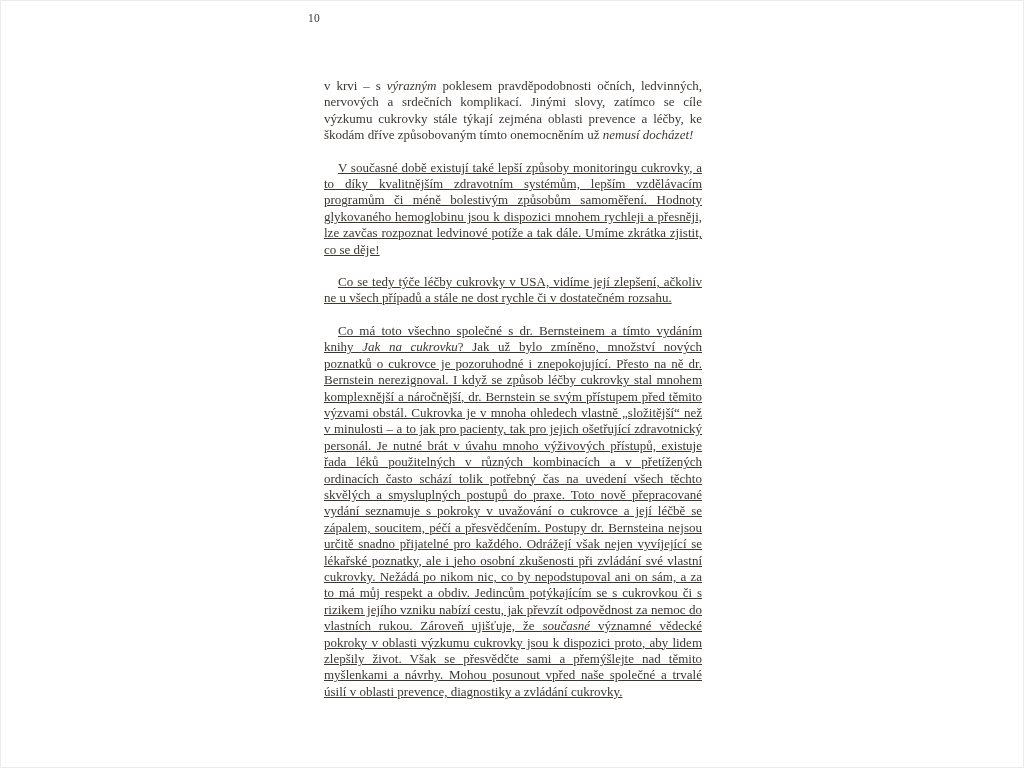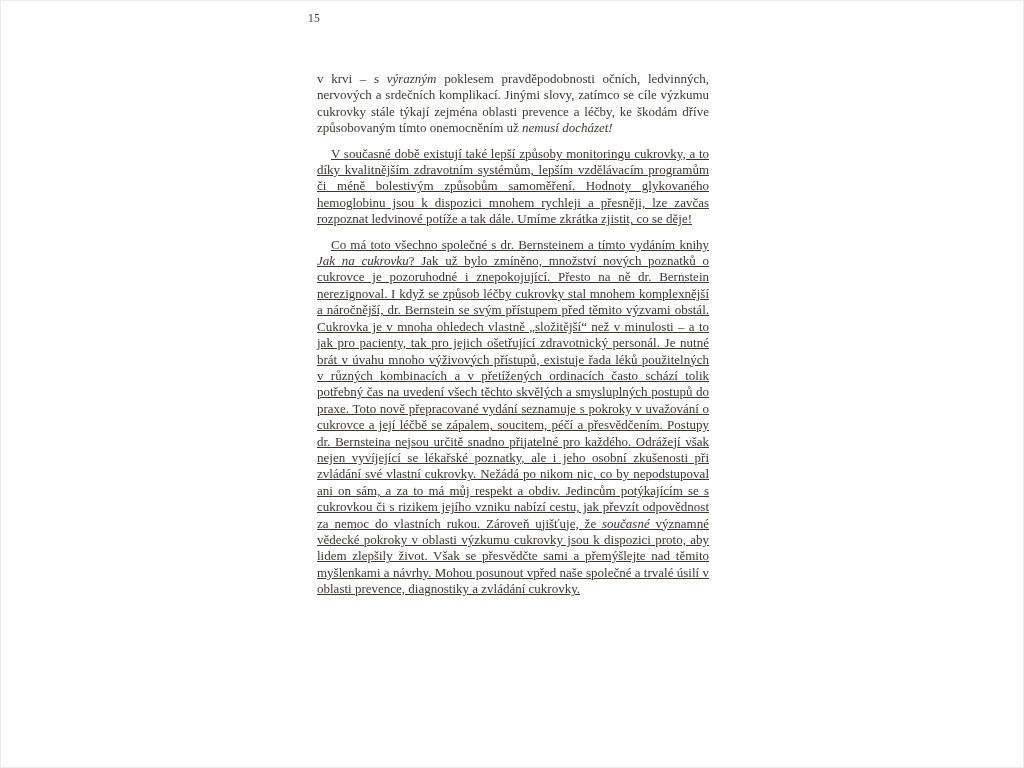--- a/index.html
+++ b/index.html
@@ -26,28 +26,29 @@
   .text-block {
     position: absolute;
     left: 308px;
     top: 62px;
     width: 410px;
     font-size: 13px;
     line-height: 16.4px;
     text-align: justify;
     color: #3b3733;
   }
-  .text-block p { margin: 9px; text-indent: 0; }
+  .text-block p { margin: 16px; text-indent: 0; }
   .text-block p.indent { text-indent: 14px; text-decoration: underline; }
   .it { font-style: italic; }
 </style>
 </head>
 <body>
 
 <div class="page">
-  <div class="page-number">15</div>
+  <div class="page-number">10</div>
 
   <div class="text-block">
     <p><span>v krvi – s </span><span class="it">výrazným</span><span> poklesem pravděpodobnosti očních, ledvinných, nervových a srdečních komplikací. Jinými slovy, zatímco se cíle výzkumu cukrovky stále týkají zejména oblasti prevence a léčby, ke škodám dříve způsobovaným tímto onemocněním už </span><span class="it">nemusí docházet!</span></p>
     <p class="indent"><span>V současné době existují také lepší způsoby monitoringu cukrovky, a to díky kvalitnějším zdravotním systémům, lepším vzdělávacím programům či méně bolestivým způsobům samoměření. Hodnoty glykovaného hemoglobinu jsou k dispozici mnohem rychleji a přesněji, lze zavčas rozpoznat ledvinové potíže a tak dále. Umíme zkrátka zjistit, co se děje!</span></p>
+    <p class="indent"><span>Co se tedy týče léčby cukrovky v USA, vidíme její zlepšení, ačkoliv ne u všech případů a stále ne dost rychle či v dostatečném rozsahu.</span></p>
     <p class="indent"><span>Co má toto všechno společné s dr. Bernsteinem a tímto vydáním knihy </span><span class="it">Jak na cukrovku</span><span>? Jak už bylo zmíněno, množství nových poznatků o cukrovce je pozoruhodné i znepokojující. Přesto na ně dr. Bernstein nerezignoval. I když se způsob léčby cukrovky stal mnohem komplexnější a náročnější, dr. Bernstein se svým přístupem před těmito výzvami obstál. Cukrovka je v mnoha ohledech vlastně „složitější“ než v minulosti – a to jak pro pacienty, tak pro jejich ošetřující zdravotnický personál. Je nutné brát v úvahu mnoho výživových přístupů, existuje řada léků použitelných v různých kombinacích a v přetížených ordinacích často schází tolik potřebný čas na uvedení všech těchto skvělých a smysluplných postupů do praxe. Toto nově přepracované vydání seznamuje s pokroky v uvažování o cukrovce a její léčbě se zápalem, soucitem, péčí a přesvědčením. Postupy dr. Bernsteina nejsou určitě snadno přijatelné pro každého. Odrážejí však nejen vyvíjející se lékařské poznatky, ale i jeho osobní zkušenosti při zvládání své vlastní cukrovky. Nežádá po nikom nic, co by nepodstupoval ani on sám, a za to má můj respekt a obdiv. Jedincům potýkajícím se s cukrovkou či s rizikem jejího vzniku nabízí cestu, jak převzít odpovědnost za nemoc do vlastních rukou. Zároveň ujišťuje, že </span><span class="it">současné</span><span> významné vědecké pokroky v oblasti výzkumu cukrovky jsou k dispozici proto, aby lidem zlepšily život. Však se přesvědčte sami a přemýšlejte nad těmito myšlenkami a návrhy. Mohou posunout vpřed naše společné a trvalé úsilí v oblasti prevence, diagnostiky a zvládání cukrovky.</span></p>
   </div>
 </div>
 
 </body></html>

